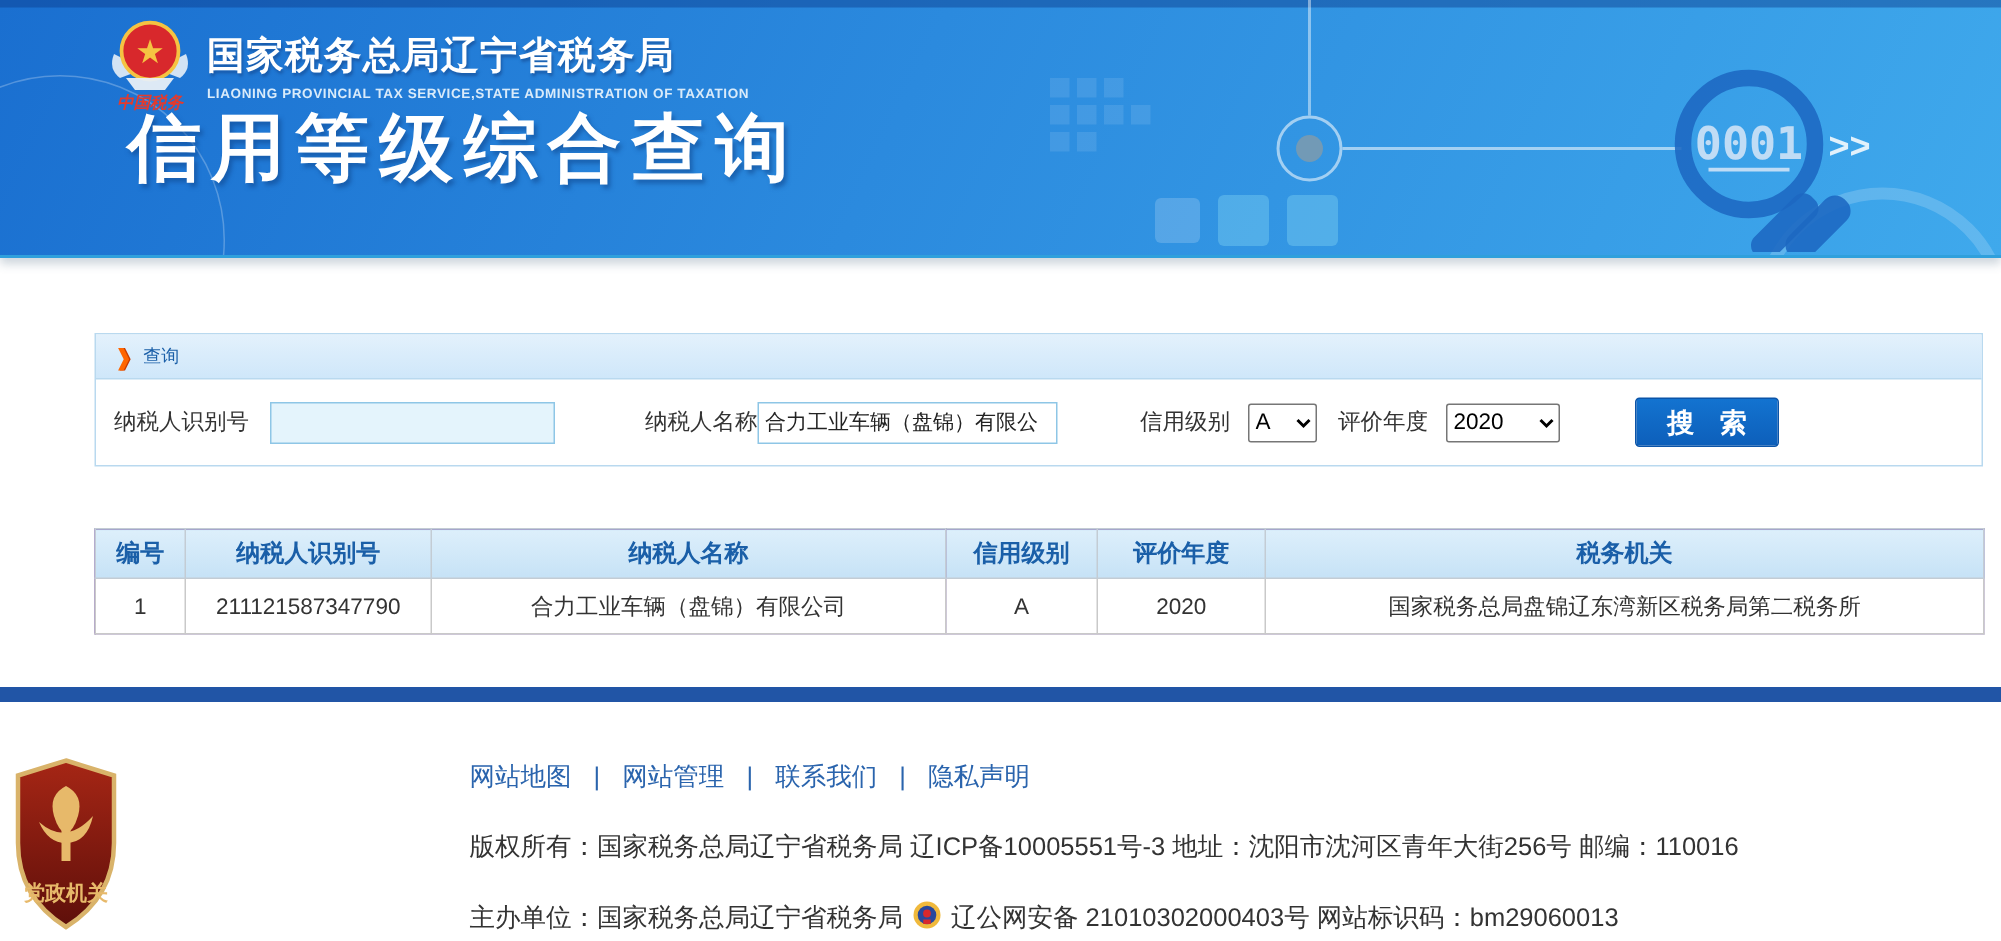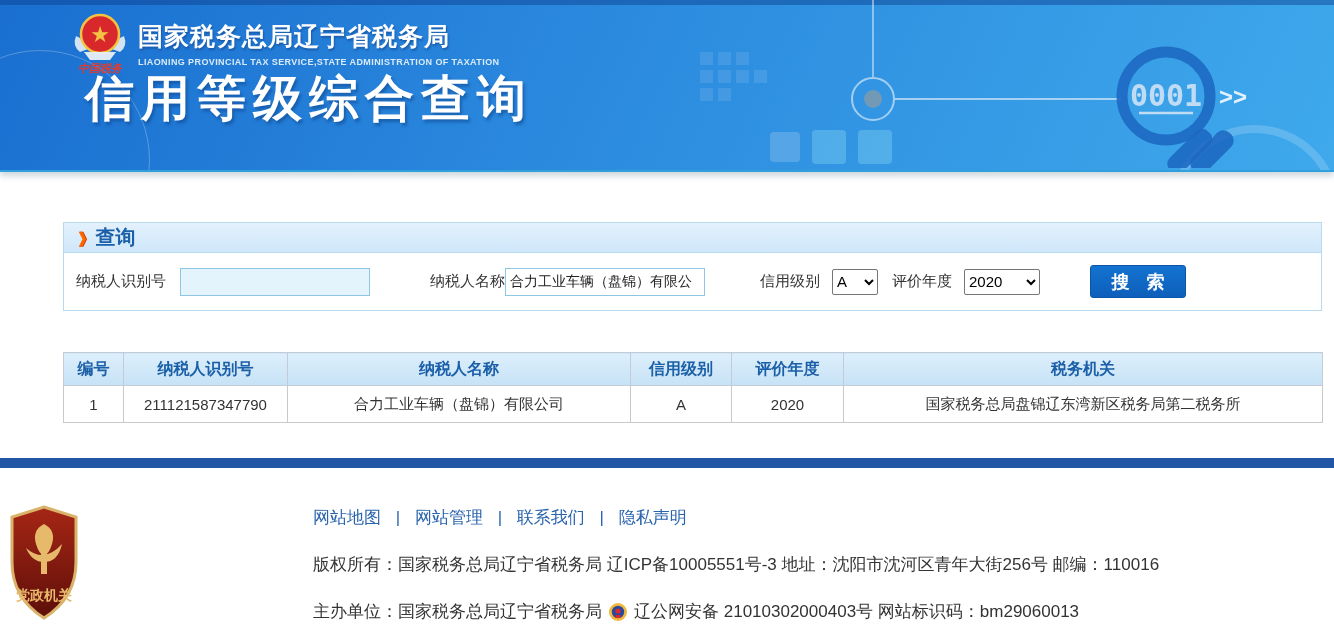--- a/index.html
+++ b/index.html
@@ -50,21 +50,21 @@
     position:absolute; left:63px; top:222px; width:1259px;
     border:1px solid #b9d9ef; background:#fff;
   }
   .panel-header{
     height:30px; background:linear-gradient(#e3f1fc,#cfe7fa);
     border-bottom:1px solid #b9d9ef;
     display:flex; align-items:center; padding-left:12px;
   }
   .arrow-icon{ color:#ff6600; font-size:15px; font-weight:bold; margin-right:7px;
                text-shadow:1px 0 0 #c63b00; }
-  .panel-title{ color:#1a5fa8; font-size:20px; font-weight:bold; }
+  .panel-title{ color:#1a5fa8; font-size:12px; font-weight:normal; }
   .panel-body{
     height:57px; display:flex; align-items:center; padding-left:12px;
   }
   .form-label{ font-size:15px; color:#333; }
   .inp{ height:28px; border:1px solid #8ec6e6; font-size:14px; padding:0 4px; color:#222; }
   #taxpayer-id{ width:190px; margin-left:14px; background:#e4f4fc; }
   #taxpayer-name{ width:200px; background:#fff; }
   .lbl-name{ margin-left:60px; }
   .lbl-level{ margin-left:55px; }
   .lbl-year{ margin-left:14px; }
@@ -95,21 +95,21 @@
   }
 
   
   .separator-bar{ position:absolute; left:0; top:458px; width:1334px; height:10px; background:#2155a6; }
   .site-footer{ position:absolute; left:0; top:468px; width:1334px; height:159px; background:#fff; }
   .gov-badge{ position:absolute; left:8px; top:36px; width:72px; height:118px; }
   .footer-text{ position:absolute; left:313px; top:38px; }
   .footer-links{ font-size:17px; color:#2a64ad; margin-bottom:17px; }
   .footer-links a{ color:#2a64ad; text-decoration:none; }
   .link-sep{ margin:0 10px; color:#2a64ad; }
-  .footer-line{ font-size:17px; color:#333; margin-bottom:13px; display:flex; align-items:center;margin-top:24px; }
+  .footer-line{ font-size:17px; color:#333; margin-bottom:13px; display:flex; align-items:flex-start;margin-top:24px; }
   .police-badge{ width:20px; height:20px; margin:0 6px; }
 </style>
 </head>
 <body>
 
 <header class="site-header">
 
   <div class="deco arc arc1"></div>
   <div class="deco arc arc2"></div>
   <div class="sq" style="left:700px;top:52px;width:13px;height:13px;"></div>

